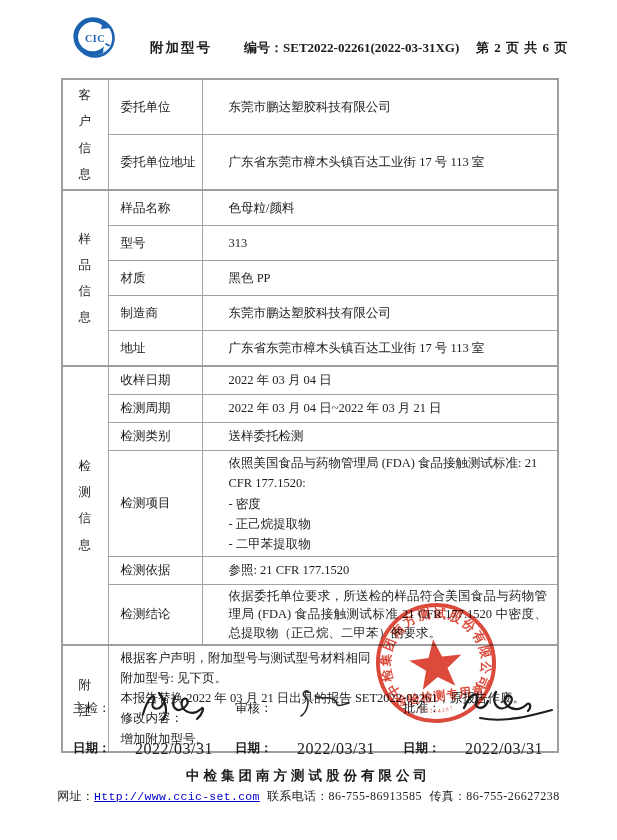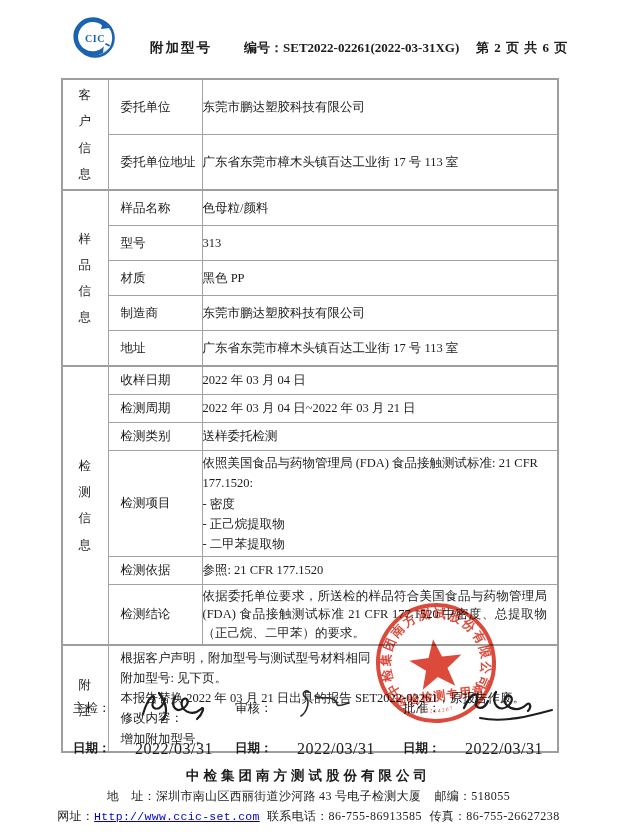--- a/index.html
+++ b/index.html
@@ -14,21 +14,21 @@
   
   .rpt{position:absolute;left:61px;top:78px;width:498px;border-collapse:collapse;table-layout:fixed;
        font-size:12.5px;}
   .rpt td{border:1px solid #a3a3a3;vertical-align:middle;padding:2px 0;}
   .rpt{border:2px solid #9e9e9e;}
   .rpt tr.sec td{border-top:2px solid #9e9e9e;}
   .col-g{width:46px;} .col-l{width:94px;} .col-v{width:356px;}
   td.g{text-align:center;line-height:2.1;}
   td.g .vtxt{display:inline-block;width:2.1em;word-break:break-all;letter-spacing:1px;}
   td.l{padding-left:12px;font-family:Liberation Mono, monospace;}
-  td.v{padding-left:0;padding-right:10px;}
+  td.v{padding-left:26px;padding-right:10px;}
   td.h32{height:30px;} td.h25{height:23px;}
   .ml{white-space:pre-line;line-height:1.62;padding-top:5px;padding-bottom:5px;}
   .concl{line-height:1.45;padding-top:4px;padding-bottom:4px;text-align:justify;}
   td.note-c{padding-left:12px;}
   
   .signs{position:absolute;left:61px;top:686px;width:498px;height:76px;font-size:12.5px;}
   .sgroup{position:absolute;top:0;width:160px;}
   .sg1{left:12px;} .sg2{left:174px;} .sg3{left:342px;width:156px;}
   .srow{position:absolute;top:14px;left:0;font-weight:normal;}
   .drow{position:absolute;top:54px;left:0;font-weight:bold;}
@@ -183,23 +183,19 @@
     <text x="62" y="99" text-anchor="middle" font-size="12" font-weight="bold" fill="#d93a2b" letter-spacing="1" font-family="Liberation Serif, serif">检验检测专用章</text>
     <path id="arcBot" d="M 36 104 A 48 48 0 0 0 88 104" fill="none"></path>
     <text font-size="5.5" fill="#d93a2b" letter-spacing="1.5" font-family="Liberation Serif, serif">
       <textPath href="#arcBot" startOffset="2">403254207</textPath>
     </text>
   </svg>
 
   <div class="ftr">
     <div class="co">中检集团南方测试股份有限公司</div>
     <div class="ln">
-      <span>地　址：</span><span>深圳市南山区西丽街道沙河路 43 号电子检测大厦</span>
-      <span style="margin-left:10px;">邮编：</span><span class="num">518055</span>
-    </div>
-    <div class="ln">
       <span>网址：</span><a class="url" href="#">Http://www.ccic-set.com</a>
       <span style="margin-left:4px;">联系电话：</span><span class="num">86-755-86913585</span>
       <span style="margin-left:4px;">传真：</span><span class="num">86-755-26627238</span>
     </div>
   </div>
 
 </div>
 
 </body></html>

